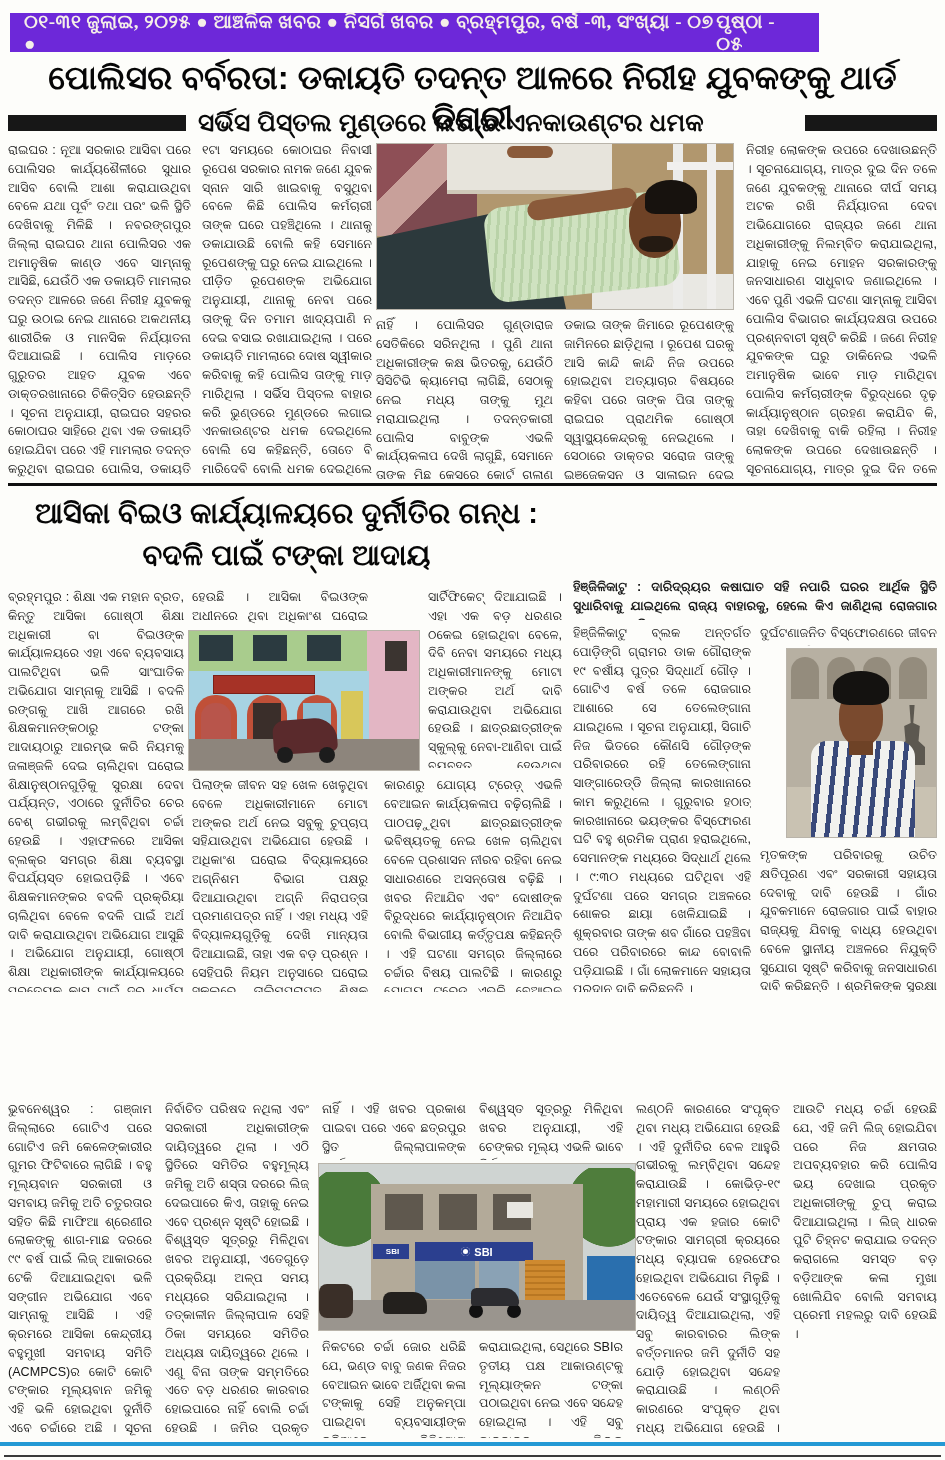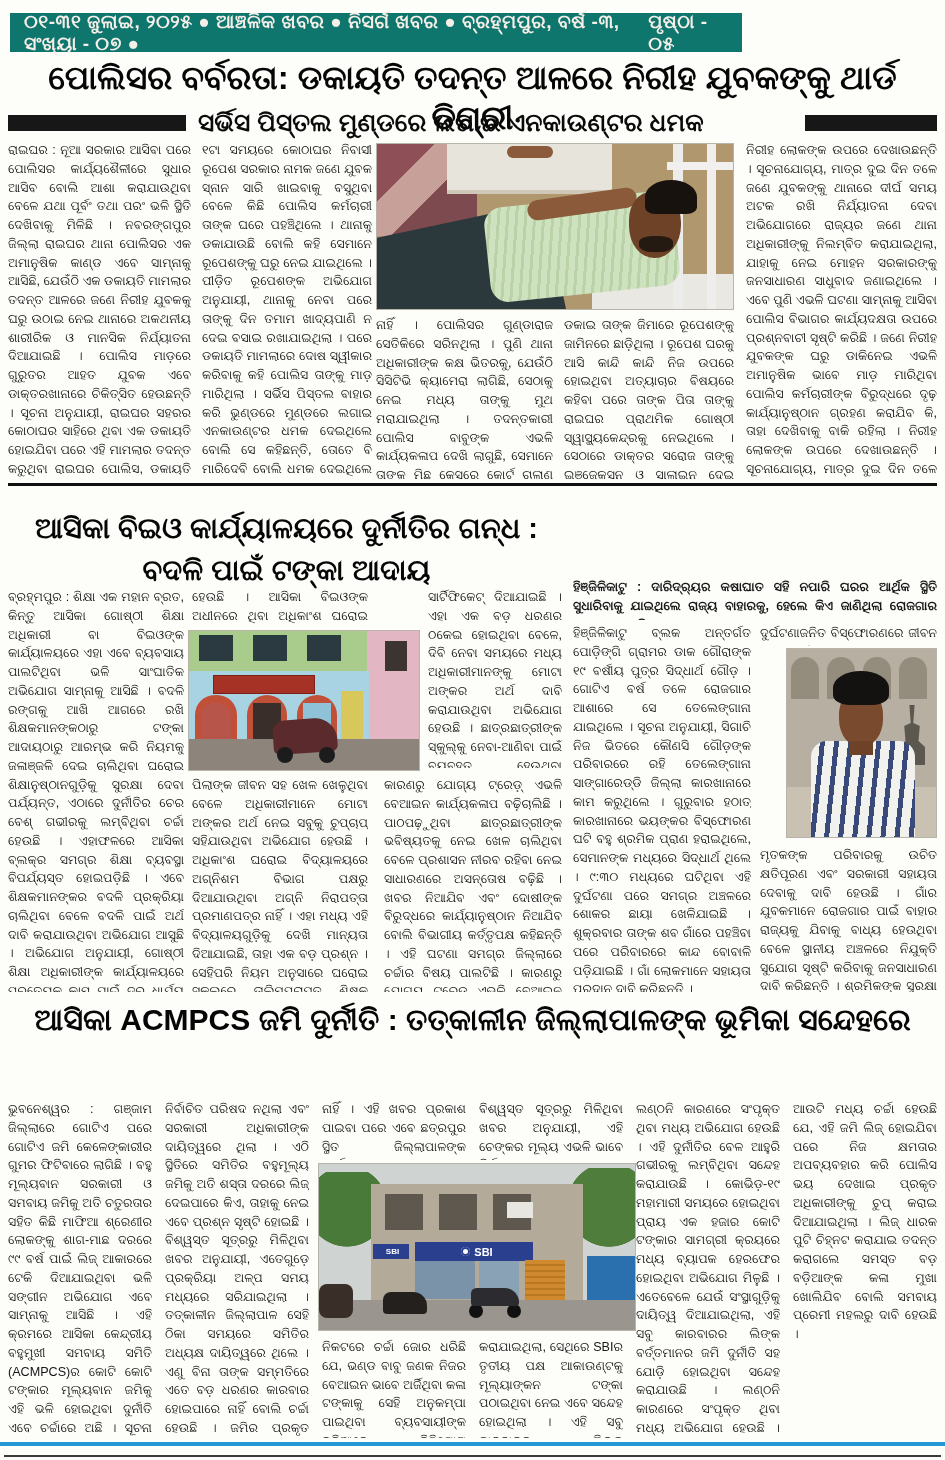--- a/index.html
+++ b/index.html
@@ -1,29 +1,29 @@
 <!DOCTYPE html>
 <html><head>
 <meta charset="utf-8">
 <style>
   html,body{margin:0;padding:0;background:#e9e9e6;}
   #page{position:relative;width:945px;height:1460px;background:#fdfdfa;overflow:hidden;
         font-family:"Liberation Sans","DejaVu Sans",sans-serif;color:#191919;}
   .abs{position:absolute;}
   
-  #masthead{left:10px;top:13px;width:732px;height:39px;background:#0f766e;color:#f5efe8;
+  #masthead{left:10px;top:13px;width:809px;height:39px;background:#6d28d9;color:#f5efe8;
             display:flex;align-items:center;justify-content:space-between;
-            padding:0 14px;box-sizing:border-box;font-size:19px;font-weight:bold;letter-spacing:.5px;}
+            padding:0 14px;box-sizing:border-box;font-size:19px;font-weight:bold;letter-spacing:.5px;font-family:Liberation Serif, serif;}
   
   .hl{color:#060606;font-weight:bold;text-align:center;line-height:1.22;}
   #s1-headline{left:8px;top:58px;width:929px;font-size:33px;}
   #s1-subrow{left:8px;top:108px;width:929px;height:30px;display:flex;align-items:center;gap:12px;}
   .subbar{height:16px;background:#171717;flex:0 0 auto;}
   #s1-subheadline{font-size:25px;font-weight:bold;color:#0a0a0a;white-space:nowrap;}
-  #s2-headline{left:8px;top:492px;width:557px;font-size:29px;line-height:1.45;margin-top:15px;}
+  #s2-headline{left:8px;top:492px;width:557px;font-size:29px;line-height:1.45;}
   #s3-headline{left:573px;top:492px;width:364px;font-size:21px;line-height:1.55;}
   #s4-headline-1{left:8px;top:1002px;width:929px;font-size:30px;}
   #s4-headline-2{left:8px;top:1046px;width:929px;font-size:34px;}
   
   .col{position:absolute;font-size:12.6px;line-height:1.49;text-align:justify;
        overflow:hidden;color:#161616;word-break:break-word;}
   .bold{font-weight:bold;}
   
   #rule-mid{left:8px;top:483px;width:929px;height:3px;background:#101010;}
   #rule-bottom-blue{left:0px;top:1442px;width:945px;height:4px;background:#2499d4;}
@@ -123,21 +123,20 @@
     <div class="ph" style="left:0;top:138px;width:151px;height:52px;background:#c9c2b2"></div>
     <div class="ph" style="left:112px;top:56px;width:26px;height:60px;background:#5c5850;clip-path:polygon(40% 0,60% 0,55% 30%,80% 35%,75% 60%,100% 70%,100% 100%,0 100%,0 70%,25% 60%,20% 35%,45% 30%)"></div>
     <div class="ph" style="left:24px;top:92px;width:104px;height:98px;background:repeating-linear-gradient(96deg,#f1f1ee 0 9px,#39497a 9px 14px);border-radius:16px 16px 0 0"></div>
     <div class="ph" style="left:52px;top:40px;width:44px;height:58px;background:#7a4a2e;border-radius:44% 44% 48% 48%"></div>
     <div class="ph" style="left:46px;top:22px;width:56px;height:34px;background:#141210;border-radius:50% 50% 30% 30%"></div>
     <div class="ph" style="left:62px;top:92px;width:24px;height:14px;background:#6e4226"></div>
   </div>
 
   <div class="col" style="left:760px;top:846px;width:177px;height:146px">ମୃତକଙ୍କ ପରିବାରକୁ ଉଚିତ କ୍ଷତିପୂରଣ ଏବଂ ସରକାରୀ ସହାୟତା ଦେବାକୁ ଦାବି ହେଉଛି । ଗାଁର ଯୁବକମାନେ ରୋଜଗାର ପାଇଁ ବାହାର ରାଜ୍ୟକୁ ଯିବାକୁ ବାଧ୍ୟ ହେଉଥିବା ବେଳେ ସ୍ଥାନୀୟ ଅଞ୍ଚଳରେ ନିଯୁକ୍ତି ସୁଯୋଗ ସୃଷ୍ଟି କରିବାକୁ ଜନସାଧାରଣ ଦାବି କରିଛନ୍ତି । ଶ୍ରମିକଙ୍କ ସୁରକ୍ଷା ଉପରେ ଏକ ବଡ଼ ପ୍ରଶ୍ନବାଚୀ ସୃଷ୍ଟି କରିଛି ।</div>
 
-  <div id="s4-headline-1" class="abs hl">ଆସିକା ACMPCS ଜମି ଦୁର୍ନୀତି : ତତ୍କାଳୀନ ଜିଲ୍ଲାପାଳଙ୍କ ଭୂମିକା ସନ୍ଦେହରେ</div>
 
   <div class="col" style="left:8px;top:1100px;width:144px;height:338px">ଭୁବନେଶ୍ୱର : ଗଞ୍ଜାମ ଜିଲ୍ଲାରେ ଗୋଟିଏ ପରେ ଗୋଟିଏ ଜମି କେଳେଙ୍କାରୀର ଗୁମର ଫିଟିବାରେ ଲାଗିଛି । ବହୁ ମୂଲ୍ୟବାନ ସରକାରୀ ଓ ସମବାୟ ଜମିକୁ ଅତି ଚତୁରତାର ସହିତ କିଛି ମାଫିଆ ଶ୍ରେଣୀର ଲୋକଙ୍କୁ ଶାଗ-ମାଛ ଦରରେ ୯୯ ବର୍ଷ ପାଇଁ ଲିଜ୍ ଆକାରରେ ଟେକି ଦିଆଯାଇଥିବା ଭଳି ସଙ୍ଗୀନ ଅଭିଯୋଗ ଏବେ ସାମ୍ନାକୁ ଆସିଛି । ଏହି କ୍ରମରେ ଆସିକା କେନ୍ଦ୍ରୀୟ ବହୁମୁଖୀ ସମବାୟ ସମିତି (ACMPCS)ର କୋଟି କୋଟି ଟଙ୍କାର ମୂଲ୍ୟବାନ ଜମିକୁ ଏହି ଭଳି ହୋଇଥିବା ଦୁର୍ନୀତି ଏବେ ଚର୍ଚ୍ଚାରେ ଅଛି । ସୂଚନା ଅନୁଯାୟୀ, ଗଞ୍ଜାମ ଜିଲ୍ଲାର ତତ୍କାଳୀନ ଜିଲ୍ଲାପାଳ ନିର୍ଦ୍ଦିଷ୍ଟ ବ୍ୟବସାୟୀଙ୍କୁ ଅନୁକମ୍ପା ଦେଖାଇ ଏହି ଜମି ଲିଜ୍ ଦେଇଥିବା ଅଭିଯୋଗ ହେଉଛି ।</div>
   <div class="col" style="left:165px;top:1100px;width:144px;height:338px">ନିର୍ବାଚିତ ପରିଷଦ ନଥିଲା ଏବଂ ସରକାରୀ ଅଧିକାରୀଙ୍କ ଦାୟିତ୍ୱରେ ଥିଲା । ଏଠି ସ୍ଥିତିରେ ସମିତିର ବହୁମୂଲ୍ୟ ଜମିକୁ ଅତି ଶସ୍ତା ଦରରେ ଲିଜ୍ ଦେଇପାରେ କିଏ, ତାହାକୁ ନେଇ ଏବେ ପ୍ରଶ୍ନ ସୃଷ୍ଟି ହୋଇଛି । ବିଶ୍ୱସ୍ତ ସୂତ୍ରରୁ ମିଳିଥିବା ଖବର ଅନୁଯାୟୀ, ଏତେଗୁଡ଼େ ପ୍ରକ୍ରିୟା ଅଳ୍ପ ସମୟ ମଧ୍ୟରେ ସରିଯାଇଥିଲା । ତତ୍କାଳୀନ ଜିଲ୍ଲାପାଳ ସେହି ଠିକା ସମୟରେ ସମିତିର ଅଧ୍ୟକ୍ଷ ଦାୟିତ୍ୱରେ ଥିଲେ । ଏଣୁ ବିନା ତାଙ୍କ ସମ୍ମତିରେ ଏତେ ବଡ଼ ଧରଣର କାରବାର ହୋଇପାରେ ନାହିଁ ବୋଲି ଚର୍ଚ୍ଚା ହେଉଛି । ଜମିର ପ୍ରକୃତ ମୂଲ୍ୟ ଏଭଳି ଦରରେ ଲିଜ୍ ଦେଇଥିବା ଅଭିଯୋଗ ହେଉଛି । ଯେଉଁ ସମୟରେ ଏହି ଲିଜ୍ ପ୍ରକ୍ରିୟା ହୋଇଥିଲା, ସେତେବେଳେ ସମିତିରେ କୌଣସି</div>
   <div class="col" style="left:322px;top:1100px;width:144px;height:60px">ନାହିଁ । ଏହି ଖବର ପ୍ରକାଶ ପାଇବା ପରେ ଏବେ ଛତ୍ରପୁର ସ୍ଥିତ ଜିଲ୍ଲାପାଳଙ୍କ କାର୍ଯ୍ୟାଳୟ</div>
   <div class="col" style="left:479px;top:1100px;width:144px;height:60px">ବିଶ୍ୱସ୍ତ ସୂତ୍ରରୁ ମିଳିଥିବା ଖବର ଅନୁଯାୟୀ, ଏହି ଚେଙ୍କର ମୂଲ୍ୟ ଏଭଳି ଭାବେ ନିର୍ଦ୍ଧାରଣ କରାଯାଇଥିଲା, ଯେପରି ନିର୍ଦ୍ଦିଷ୍ଟ ବ୍ୟକ୍ତିଙ୍କ ବ୍ୟତୀତ ଅନ୍ୟ କେହି ସେହି</div>
 
   <div id="photo-sbi" class="photo">
     <div class="ph" style="left:0;top:8px;width:70px;height:86px;background:radial-gradient(circle at 40% 40%,#4a7a3a 0 60%,transparent 61%)"></div>
     <div class="ph" style="left:248px;top:4px;width:70px;height:92px;background:radial-gradient(circle at 60% 40%,#4f7d3c 0 60%,transparent 61%)"></div>
     <div class="ph" style="left:52px;top:20px;width:212px;height:116px;background:#b3aa99"></div>

